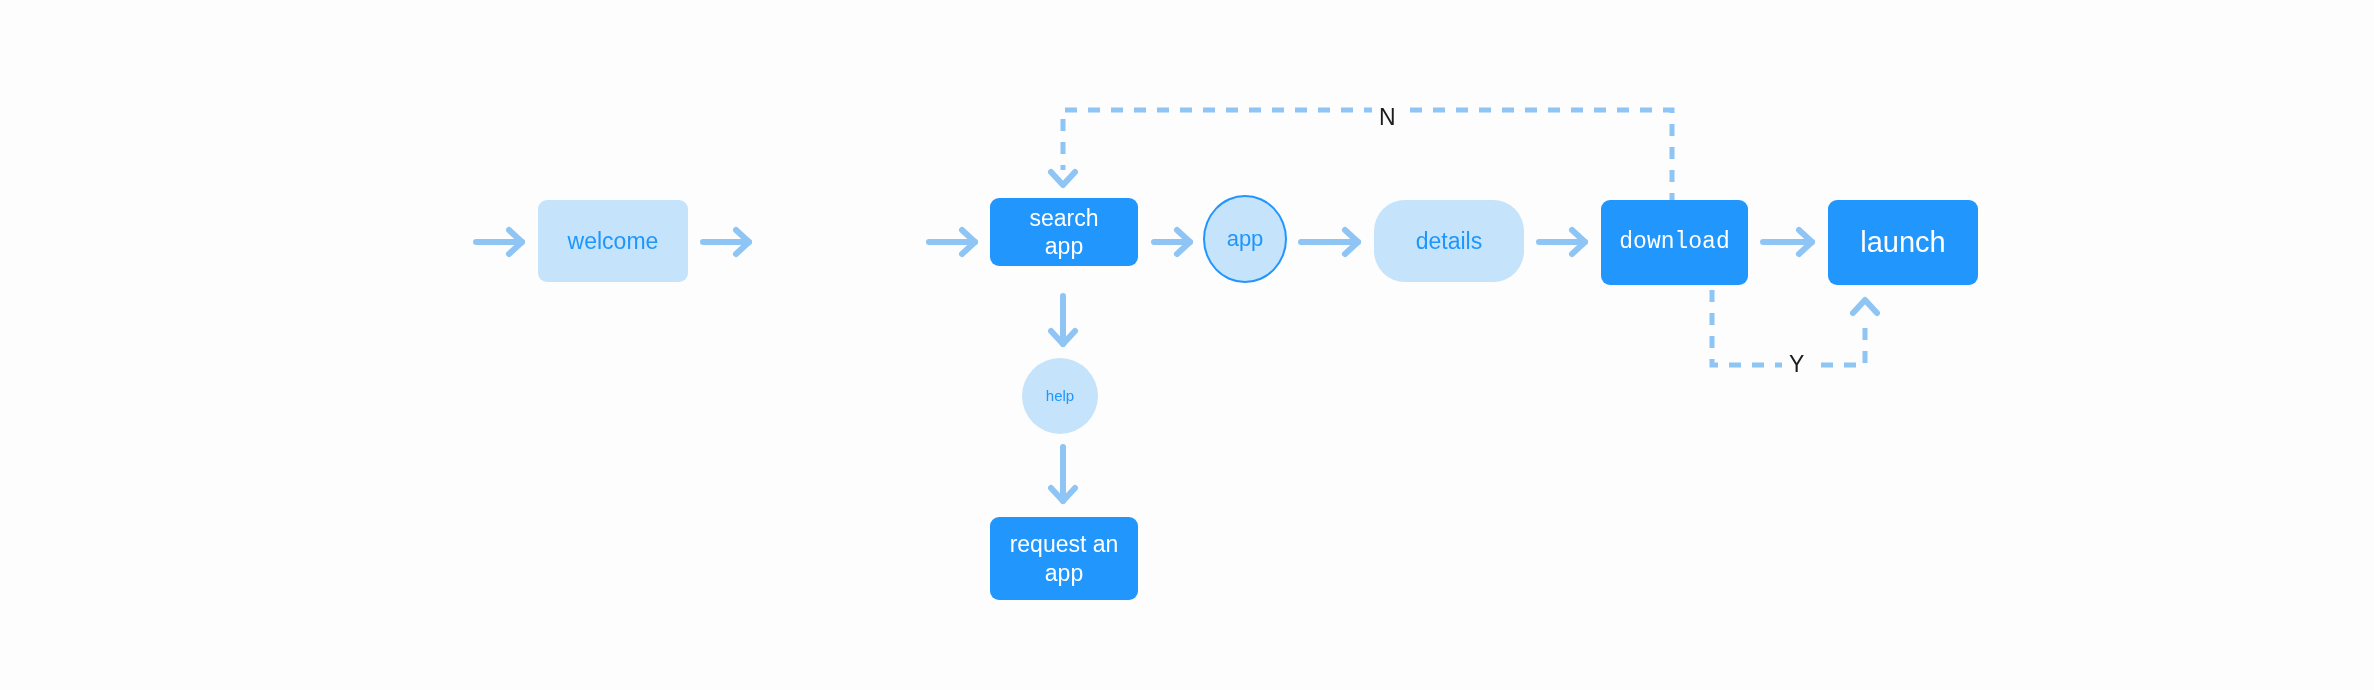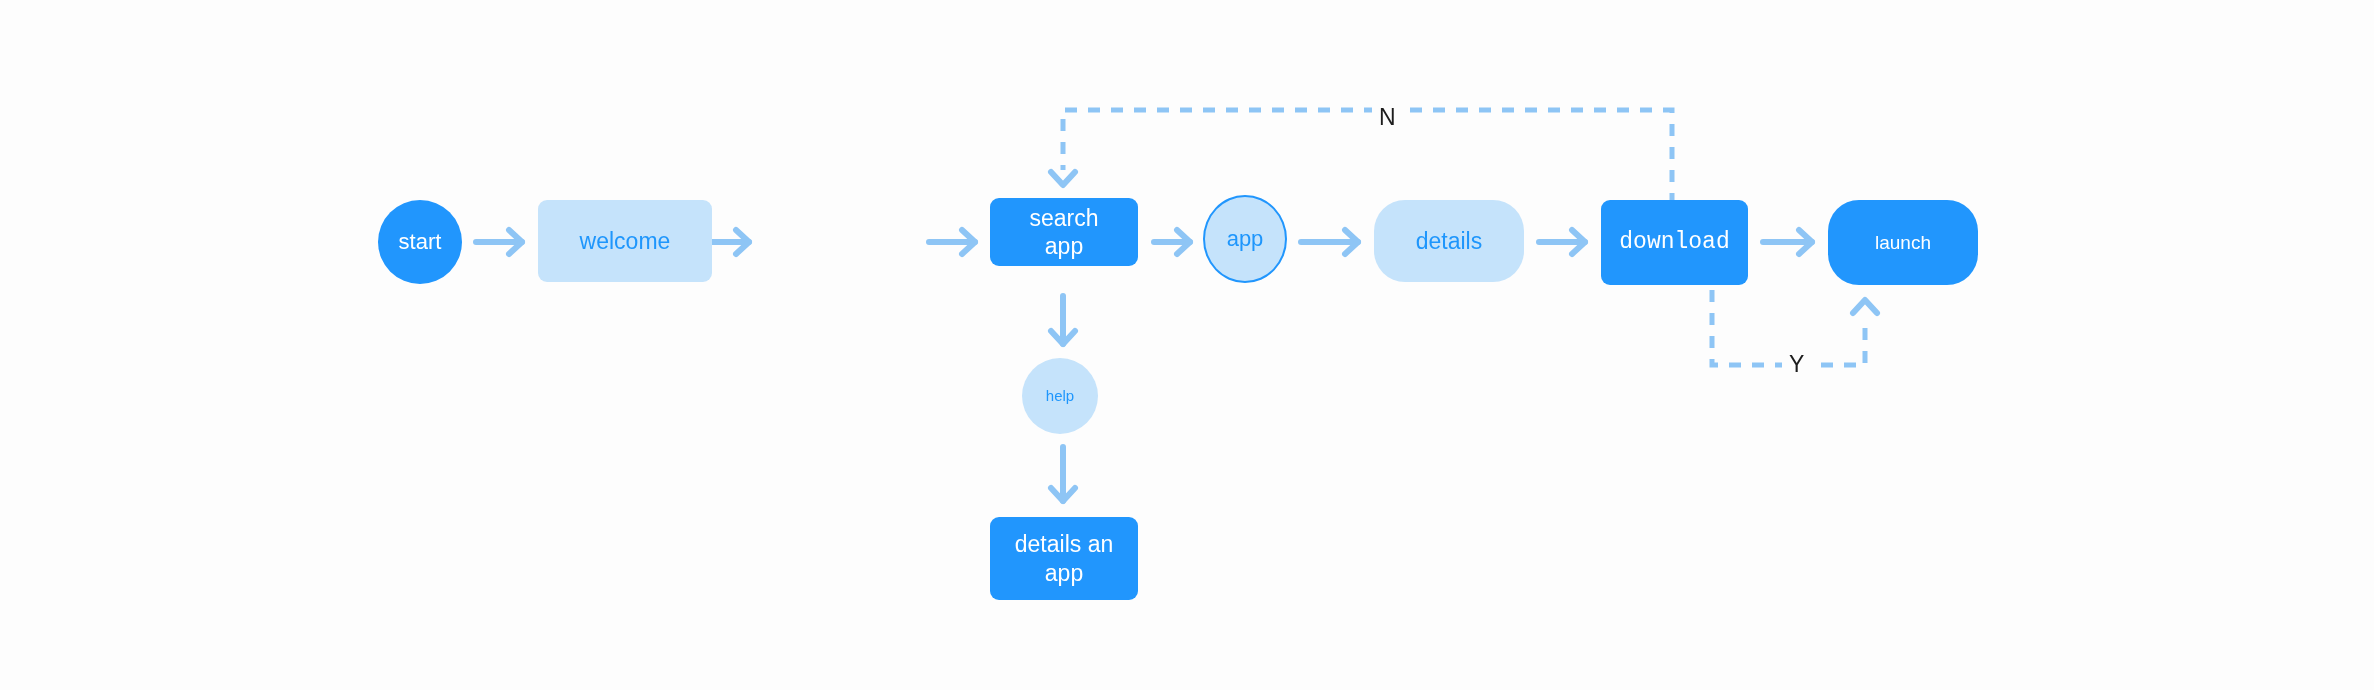--- a/index.html
+++ b/index.html
@@ -121,25 +121,22 @@
     </g>
 
     <g stroke="#8ec5f5" stroke-width="5" fill="none" stroke-dasharray="12 11" stroke-linecap="butt">
       <polyline points="1712,290 1712,365 1865,365 1865,318"></polyline>
     </g>
     <g stroke="#8ec5f5" stroke-width="6" fill="none" stroke-linecap="round" stroke-linejoin="round">
       <polyline points="1853,313 1865,300 1877,313"></polyline>
     </g>
   </svg>
 
-  <div class="node circle solid" style="left:378px; top:200px; width:84px; height:84px; font-size:22px;">
-    <span>start</span>
-  </div>
 
-  <div class="node rect light" style="left:538px; top:200px; width:174px; height:82px; font-size:23px;">
+  <div class="node rect light" style="left:538px; top:200px; width:150px; height:82px; font-size:23px;">
     <span>welcome</span>
   </div>
 
 
   <div class="node rect solid" style="left:990px; top:198px; width:148px; height:68px; font-size:23px;">
     <span>search
 app</span>
   </div>
 
   <div class="node circle outlined" style="left:1203px; top:195px; width:84px; height:88px; font-size:22px;">
@@ -147,30 +144,30 @@
   </div>
 
   <div class="node rect light" style="left:1374px; top:200px; width:150px; height:82px; font-size:23px;border-radius:31px;">
     <span>details</span>
   </div>
 
   <div class="node rect solid" style="left:1601px; top:200px; width:147px; height:85px; font-size:23px;font-family:Liberation Mono, monospace;">
     <span>download</span>
   </div>
 
-  <div class="node rect solid" style="left:1828px; top:200px; width:150px; height:85px; font-size:19px;border-radius:31px;">
+  <div class="node rect solid" style="left:1828px; top:200px; width:150px; height:85px; font-size:29px;">
     <span>launch</span>
   </div>
 
   <div class="node circle light" style="left:1022px; top:358px; width:76px; height:76px; font-size:15px;">
     <span>help</span>
   </div>
 
   <div class="node rect solid" style="left:990px; top:517px; width:148px; height:83px; font-size:23px;">
-    <span>details an
+    <span>request an
 app</span>
   </div>
 
   <div class="branch-label" style="left:1372px; top:106px;">
     <span>N</span>
   </div>
 
   <div class="branch-label" style="left:1782px; top:353px;">
     <span>Y</span>
   </div>

